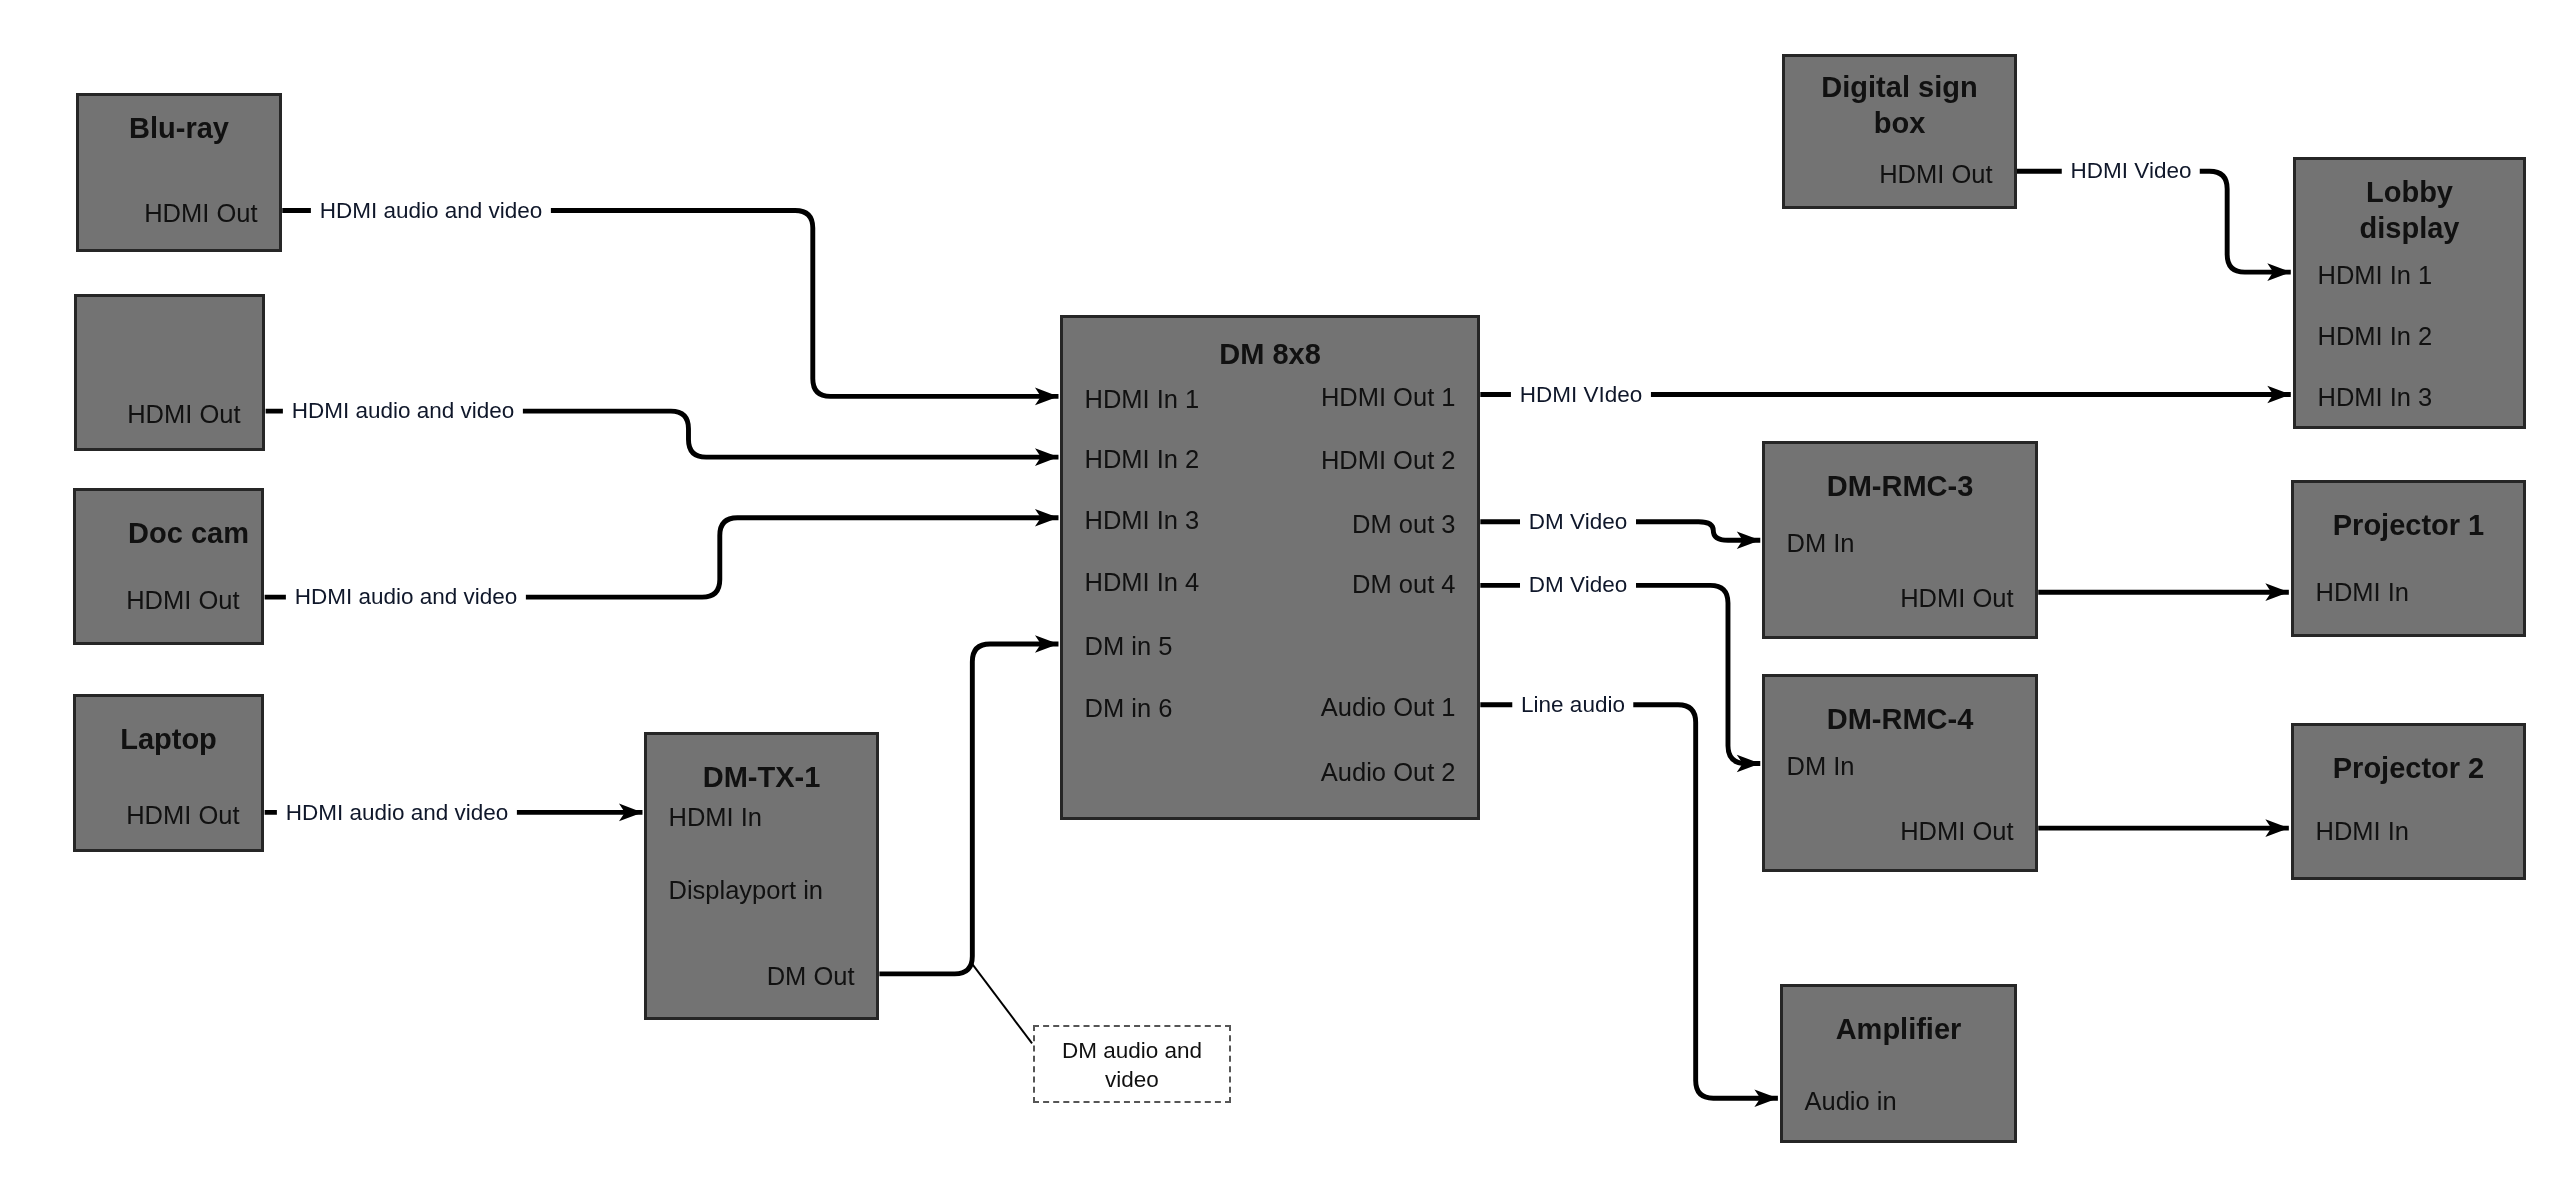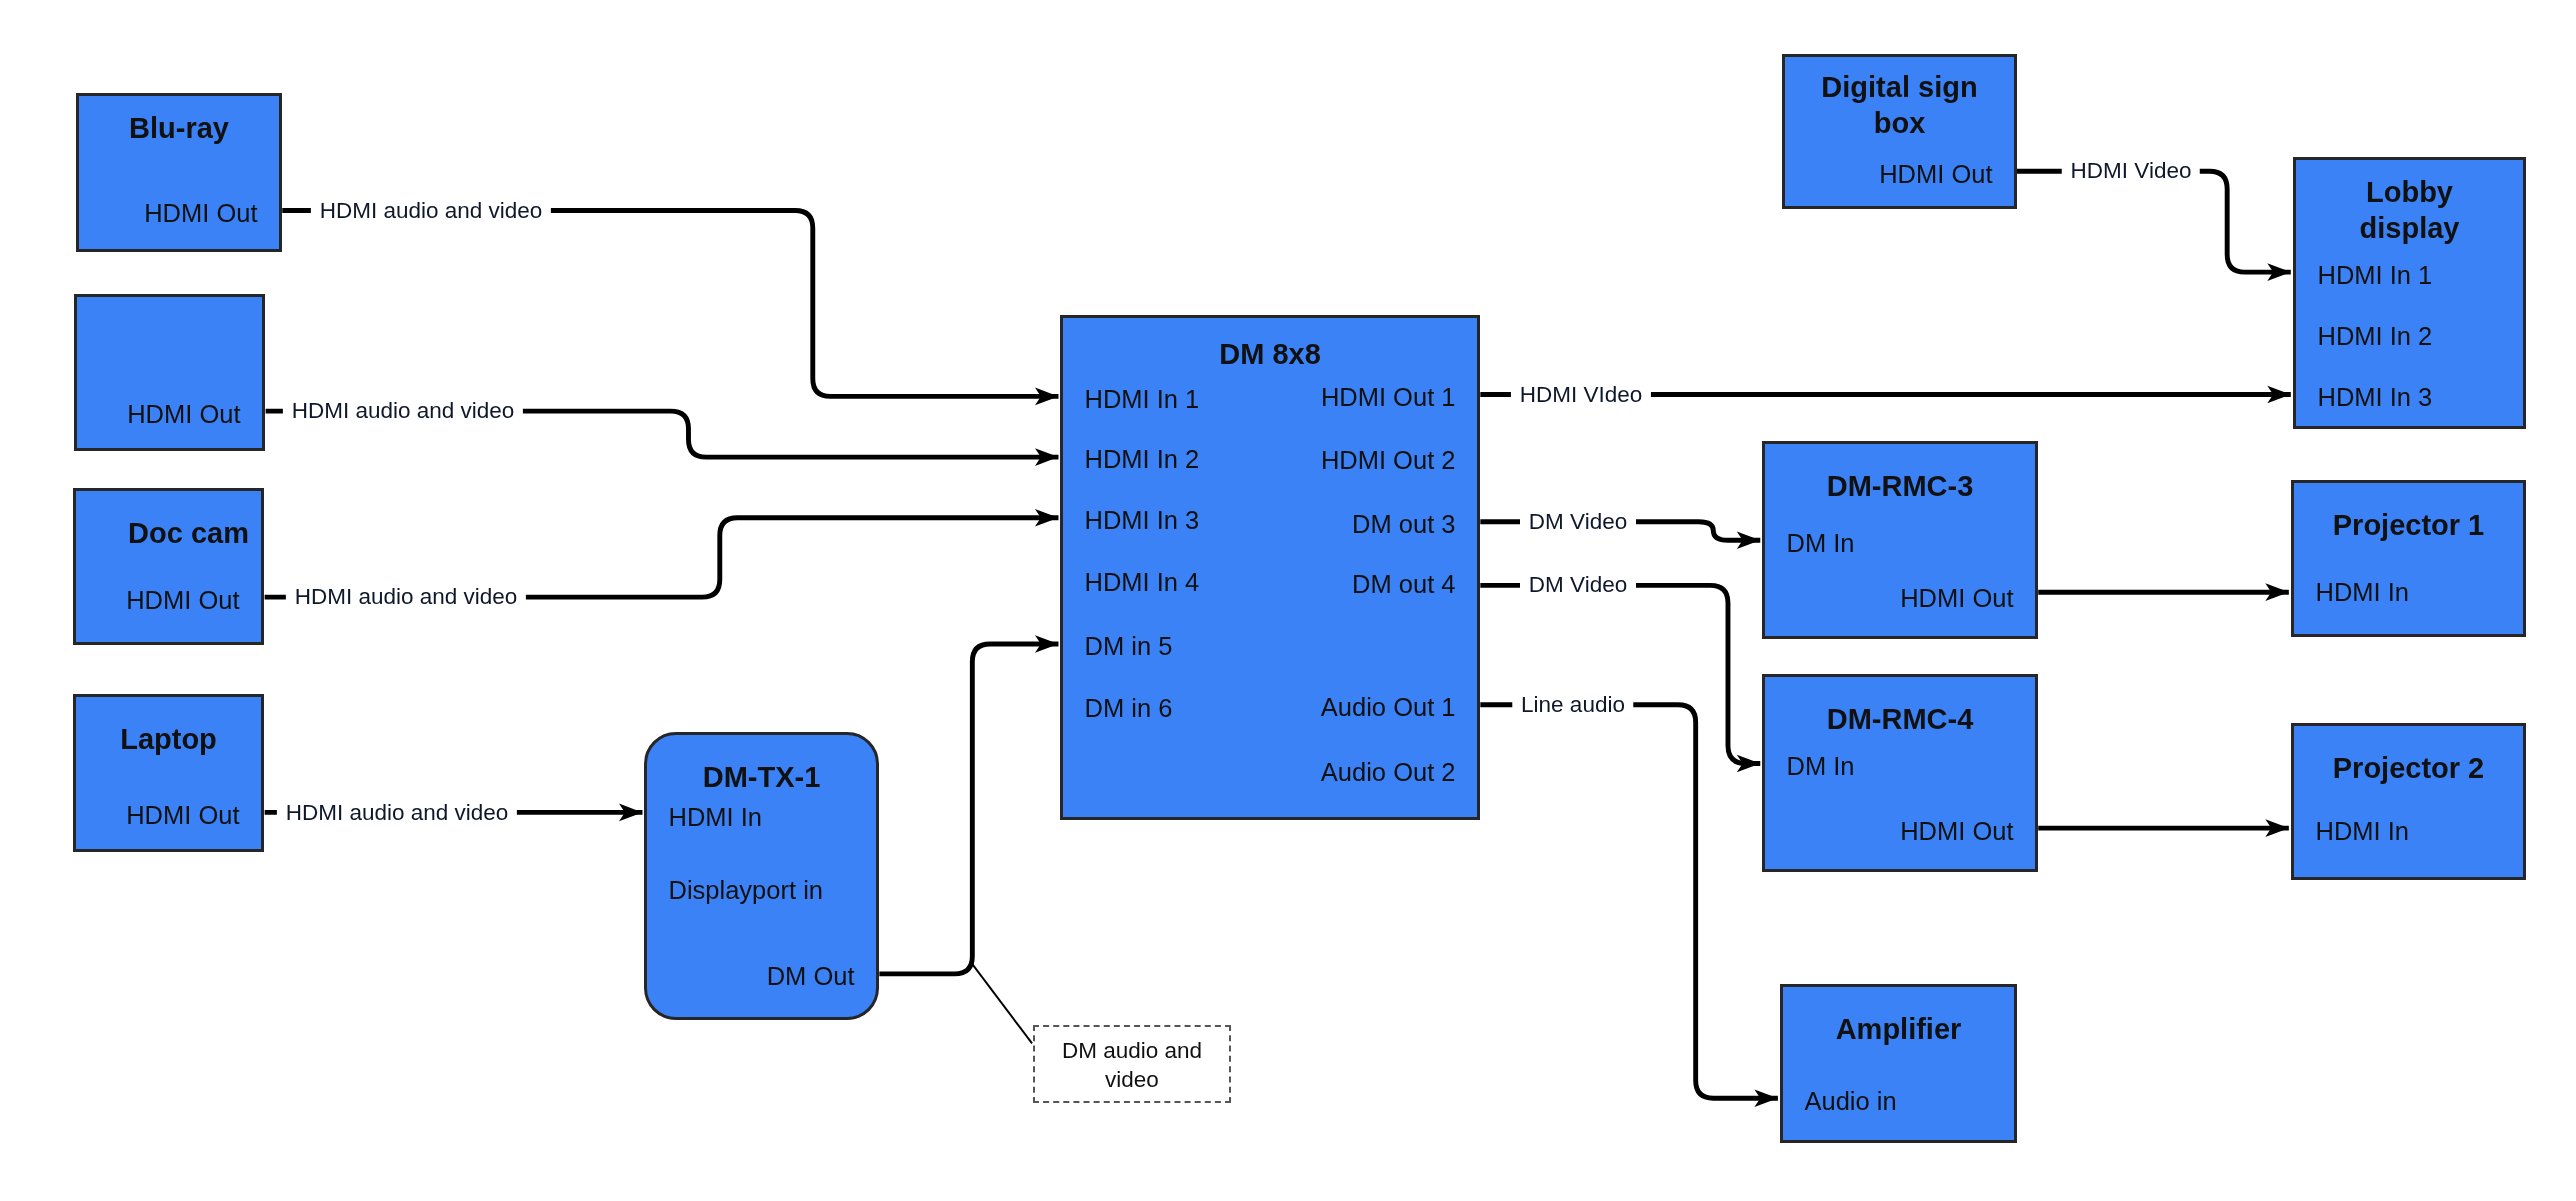--- a/index.html
+++ b/index.html
@@ -11,21 +11,21 @@
     background: #ffffff;
     overflow: hidden;
   }
   #wires-svg {
     position: absolute;
     left: 0; top: 0;
     width: 2576px; height: 1201px;
   }
   .node {
     position: absolute;
-    background: #3b82f6;
+    background: #737373;
     border: 3.9px solid #262626;
     box-sizing: border-box;
   }
   .node-title {
     position: absolute;
     left: 0; right: 0;
     text-align: center;
     font-weight: bold;
     font-size: 29px;
     line-height: 36px;
@@ -106,21 +106,21 @@
           <div>Doc cam</div>
         </div>
         <div class="port right" style="top: 94px;">HDMI Out</div>
       </div>
       <div class="node" style="left: 73px; top: 694px; width: 191px; height: 158px;">
         <div class="node-title" style="top: 23.5px;">
           <div>Laptop</div>
         </div>
         <div class="port right" style="top: 103px;">HDMI Out</div>
       </div>
-      <div class="node" style="left: 644px; top: 732px; width: 235px; height: 288px; border-radius: 32px;">
+      <div class="node" style="left: 644px; top: 732px; width: 235px; height: 288px;">
         <div class="node-title" style="top: 23.5px;">
           <div>DM-TX-1</div>
         </div>
         <div class="port left" style="top: 67px;">HDMI In</div>
         <div class="port left" style="top: 140px;">Displayport in</div>
         <div class="port right" style="top: 226px;">DM Out</div>
       </div>
       <div class="node" style="left: 1060px; top: 315px; width: 420px; height: 505px;">
         <div class="node-title" style="top: 17.6px;">
           <div>DM 8x8</div>

